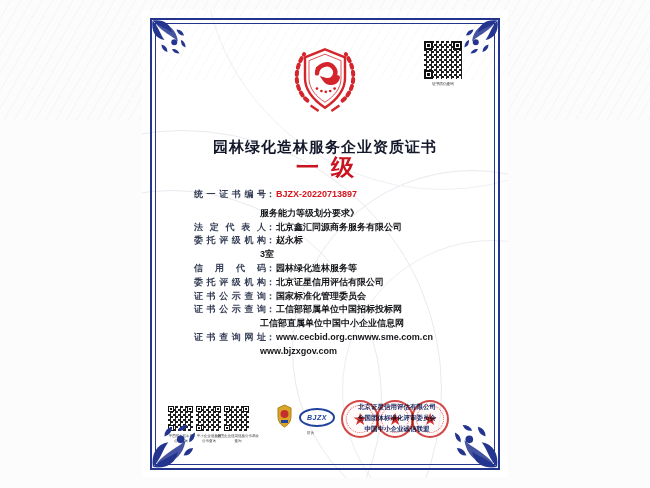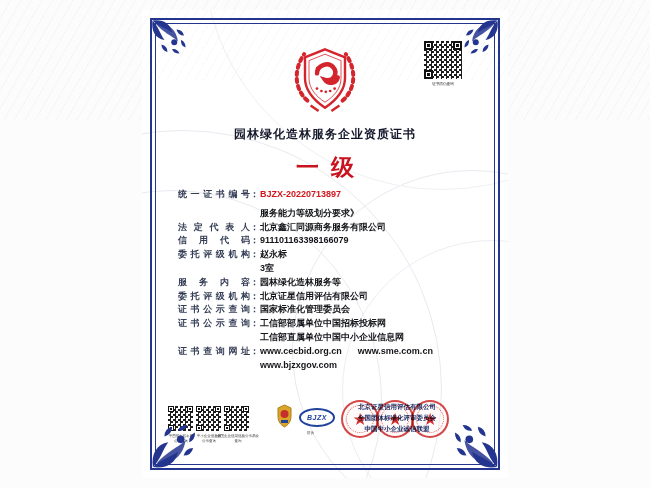--- a/index.html
+++ b/index.html
@@ -57,40 +57,40 @@
   }
   .finder { position:absolute; width:9px; height:9px; border:2px solid #111; background:#fff; }
   .finder::after { content:""; position:absolute; inset:1px; background:#111; }
   .f-tl { left:0; top:0; } .f-tr { right:0; top:0; } .f-bl { left:0; bottom:0; }
   .qr-top-wrap { position:absolute; right:46px; top:31px; width:38px; text-align:center; z-index:2; }
   .qr-top { width:38px; height:38px; }
   .qr-top-caption { font-size:4px; color:#222; margin-top:2px; letter-spacing:0; transform:scale(.9); }
 
   
   .title {
-    position:absolute; left:0; right:0; top:116px; text-align:center;
-    font-size:12px; font-weight:bold; color:#14182b; letter-spacing:1px; z-index:2;
+    position:absolute; left:0; right:0; top:128px; text-align:center;
+    font-size:15px; font-weight:bold; color:#14182b; letter-spacing:1px; z-index:2;
   }
   .grade {
     position:absolute; left:0; right:0; top:142px; text-align:center;
     font-size:23px; font-weight:bold; color:#c9131f; letter-spacing:12px; text-indent:12px; z-index:2;
   }
 
   
   .fields { position:absolute; left:36px; top:178px; right:18px; z-index:2; }
   .field-row { font-size:9px; line-height:13.8px; color:#15161a; font-weight:bold; white-space:nowrap; }
   .field-row.sp { margin-bottom:5px; }
   .flabel {
     display:inline-block; width:72px; color:#333d55;
-    text-align:justify; text-align-last:justify; vertical-align:top;
+    text-align:justify; text-align-last:justify; vertical-align:top;margin-left:16px;
   }
   .fcolon { display:inline-block; width:10px; color:#333d55; }
   .fvalue { color:#15161a; }
   .fvalue.red { color:#d4161c; }
-  .fvalue2 { margin-left:16px; }
+  .fvalue2 { }
   .fcont { padding-left:82px; }
 
   
   .watermark {
     position:absolute; left:0; right:0; top:210px; z-index:50;
     text-align:center; font-size:39px; font-weight:bold;
     color:rgba(230,37,26,.93); letter-spacing:4px; white-space:nowrap;
   }
 
   
@@ -216,24 +216,23 @@
       <div class="qr-top-caption">证书防伪查询</div>
     </div>
 
     <div class="title">园林绿化造林服务企业资质证书</div>
     <div class="grade">一级</div>
 
     <div class="fields">
         <div class="field-row sp"><span class="flabel">统一证书编号</span><span class="fcolon">：</span><span class="fvalue red">BJZX-20220713897</span></div>
         <div class="field-row"><span class="fcont fvalue">服务能力等级划分要求》</span></div>
         <div class="field-row"><span class="flabel">法定代表人</span><span class="fcolon">：</span><span class="fvalue">北京鑫汇同源商务服务有限公司</span></div>
-        <div class="field-row"><span class="flabel">信用代码</span><span class="fcolon">：</span><span class="fvalue">911101163398166079</span></div>
         <div class="field-row"><span class="flabel">委托评级机构</span><span class="fcolon">：</span><span class="fvalue">赵永标</span></div>
         <div class="field-row"><span class="fcont fvalue">3室</span></div>
-        <div class="field-row"><span class="flabel">服务内容</span><span class="fcolon">：</span><span class="fvalue">园林绿化造林服务等</span></div>
+        <div class="field-row"><span class="flabel">信用代码</span><span class="fcolon">：</span><span class="fvalue">园林绿化造林服务等</span></div>
         <div class="field-row"><span class="flabel">委托评级机构</span><span class="fcolon">：</span><span class="fvalue">北京证星信用评估有限公司</span></div>
         <div class="field-row"><span class="flabel">证书公示查询</span><span class="fcolon">：</span><span class="fvalue">国家标准化管理委员会</span></div>
         <div class="field-row"><span class="flabel">证书公示查询</span><span class="fcolon">：</span><span class="fvalue">工信部部属单位中国招标投标网</span></div>
         <div class="field-row"><span class="fcont fvalue">工信部直属单位中国中小企业信息网</span></div>
         <div class="field-row"><span class="flabel">证书查询网址</span><span class="fcolon">：</span><span class="fvalue">www.cecbid.org.cn</span><span class="fvalue fvalue2">www.sme.com.cn</span></div>
         <div class="field-row"><span class="fcont fvalue">www.bjzxgov.com</span></div>
       </div>
 
 
     <div class="footer">

